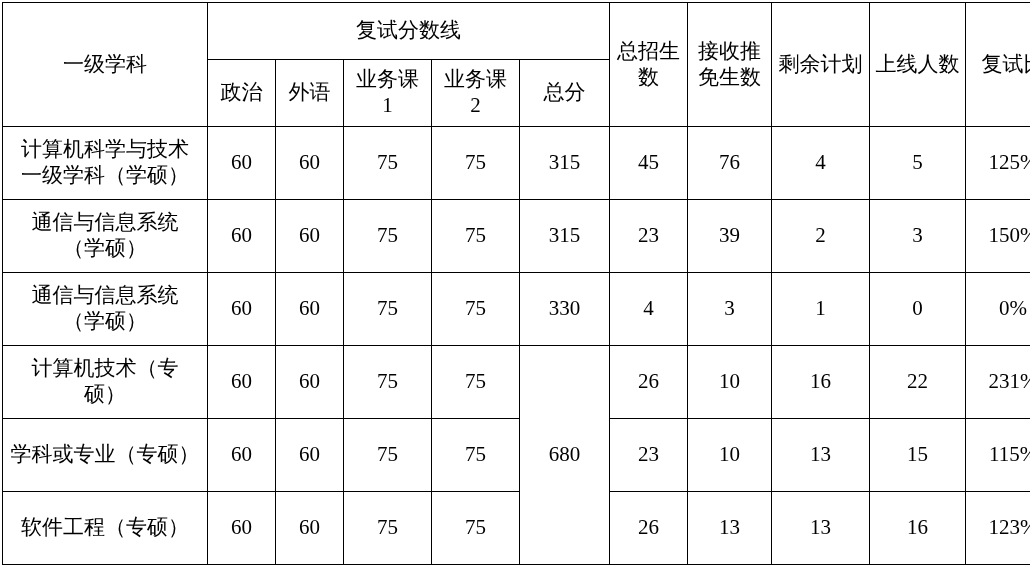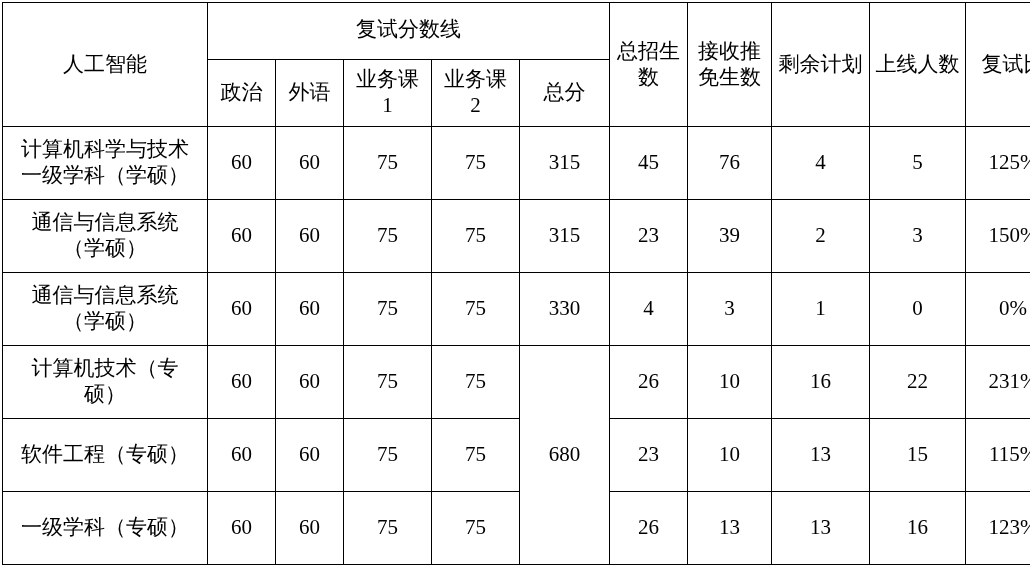--- a/index.html
+++ b/index.html
@@ -47,21 +47,20 @@
   col.c-remain  { width: 98px; }
   col.c-online  { width: 96px; }
   col.c-ratio   { width: 95px; }
 
   .hdr-major {
     font-size: 22px;
   }
   .hdr-group {
     font-size: 22px;
     height: 52px;
-    font-family: Liberation Mono, monospace;
   }
   .hdr-sub {
     height: 62px;
     font-size: 21px;
   }
   .hdr-tall {
     font-size: 22px;
     line-height: 1.2;
   }
   .row-body td {
@@ -89,21 +88,21 @@
       <col class="c-prof2">
         <col class="c-total">
         <col class="c-enroll">
         <col class="c-exempt">
       <col class="c-remain">
         <col class="c-online">
         <col class="c-ratio">
     </colgroup>
     <thead>
       <tr>
-        <th class="hdr-major" rowspan="2">人工智能</th>
+        <th class="hdr-major" rowspan="2">一级学科</th>
         <th class="hdr-group" colspan="5">复试分数线</th>
         <th class="hdr-tall" rowspan="2" style="white-space:pre-line">总招生
 数</th>
         <th class="hdr-tall" rowspan="2" style="white-space:pre-line">接收推
 免生数</th>
         <th class="hdr-tall" rowspan="2">剩余计划</th>
         <th class="hdr-tall" rowspan="2">上线人数</th>
         <th class="hdr-tall" rowspan="2">复试比</th>
       </tr>
       <tr>
@@ -167,33 +166,33 @@
         <td class="num">75</td>
         <td class="num">75</td>
         <td class="num" rowspan="3">680</td>
         <td class="num">26</td>
         <td class="num">10</td>
         <td class="num">16</td>
         <td class="num">22</td>
         <td class="num">231%</td>
       </tr>
       <tr class="row-body">
-        <td class="major-cell" style="white-space:pre-line">软件工程（专硕）</td>
+        <td class="major-cell" style="white-space:pre-line">学科或专业（专硕）</td>
         <td class="num">60</td>
         <td class="num">60</td>
         <td class="num">75</td>
         <td class="num">75</td>
         <td class="num">23</td>
         <td class="num">10</td>
         <td class="num">13</td>
         <td class="num">15</td>
         <td class="num">115%</td>
       </tr>
       <tr class="row-body">
-        <td class="major-cell" style="white-space:pre-line">一级学科（专硕）</td>
+        <td class="major-cell" style="white-space:pre-line">软件工程（专硕）</td>
         <td class="num">60</td>
         <td class="num">60</td>
         <td class="num">75</td>
         <td class="num">75</td>
         <td class="num">26</td>
         <td class="num">13</td>
         <td class="num">13</td>
         <td class="num">16</td>
         <td class="num">123%</td>
       </tr>

